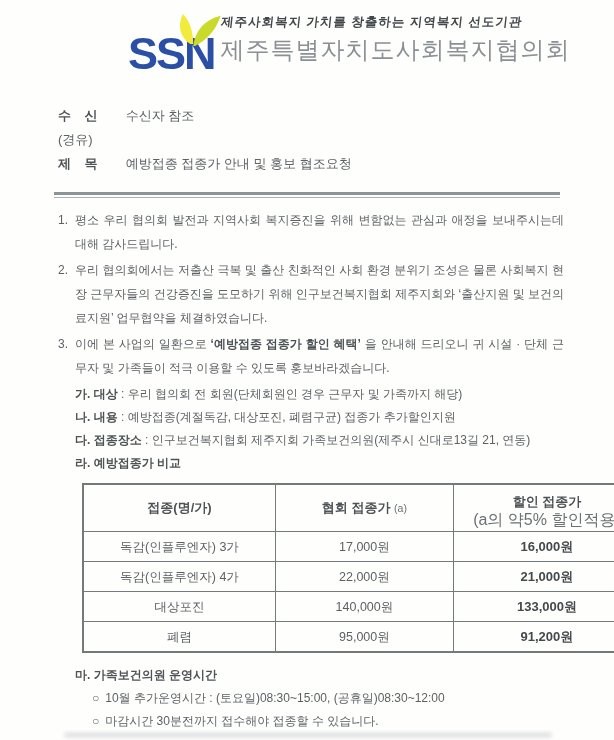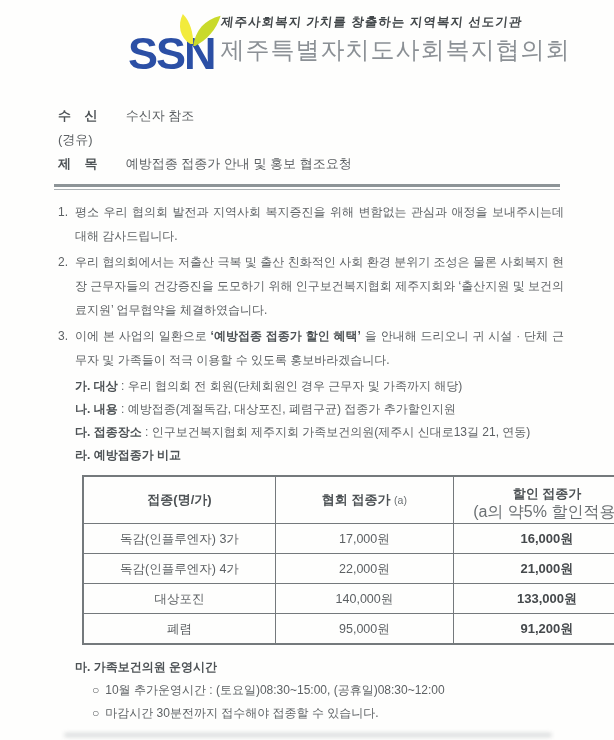--- a/index.html
+++ b/index.html
@@ -11,21 +11,21 @@
   }
   
   .header { position:absolute; top:14px; left:128px; display:flex; align-items:flex-start; }
   .logo { position:relative; margin-right:6px; padding-top:18px; }
   .ssn { font-size:45px; font-weight:bold; color:#2b4fa5; letter-spacing:-2px; line-height:44px; }
   .leaf { position:absolute; top:-2px; right:-8px; }
   .header-right { display:flex; flex-direction:column; padding-bottom:2px; }
   .slogan { font-size:12.5px; font-weight:bold; color:#42474a; transform:skewX(-6deg); letter-spacing:1px; margin-bottom:3px; }
   .org { font-size:24px; color:#8b9095; letter-spacing:1px; font-weight:500;font-family:Liberation Mono, monospace; }
   
-  .addr { margin:104px 0 8px 58px; font-size:13px; line-height:24px; }
+  .addr { margin:104px 0 16px 58px; font-size:13px; line-height:24px; }
   .addr-label { display:inline-block; width:64px; font-weight:bold; color:#4d5255; word-spacing:10px; }
   .addr-value { color:#5d6164; }
   .rule { margin:6px 54px 0 54px; height:2px; border-top:3px solid #8d9497; border-bottom:1px solid #aab0b3; }
   
   .body { margin:10px 50px 0 58px; font-size:12px; line-height:24px; text-align:justify; }
   .para { display:flex; margin-bottom:2px; }
   .para .n { width:17px; flex:0 0 17px; }
   .para .t { flex:1; text-align:justify; }
   .b { font-weight:bold; color:#4d5255; }
   .sub { margin-left:17px; line-height:23px; text-align:left; }

